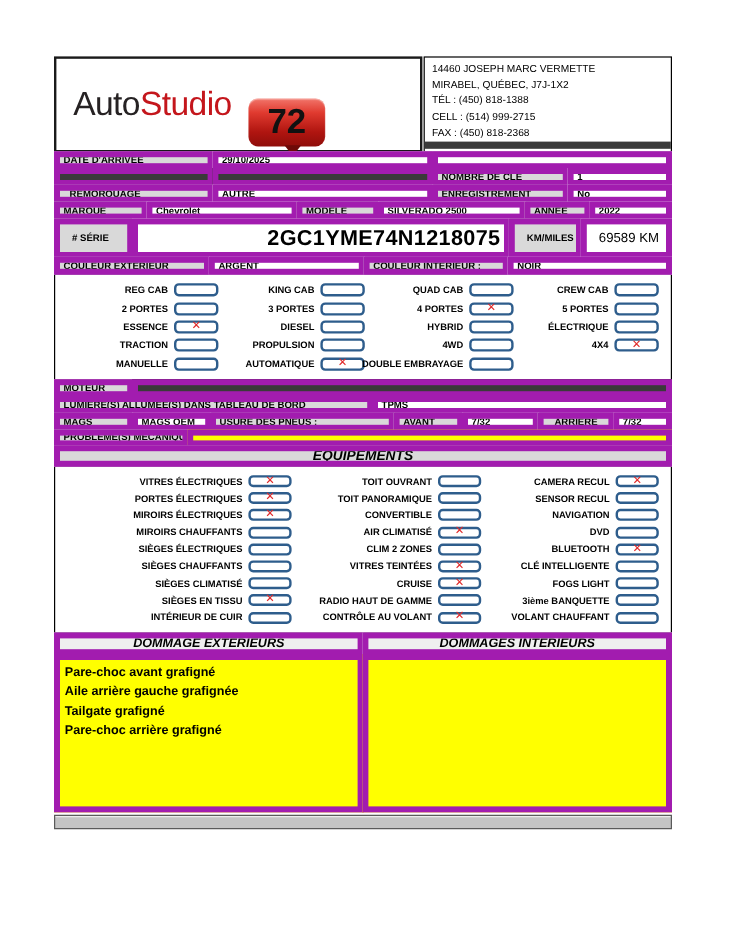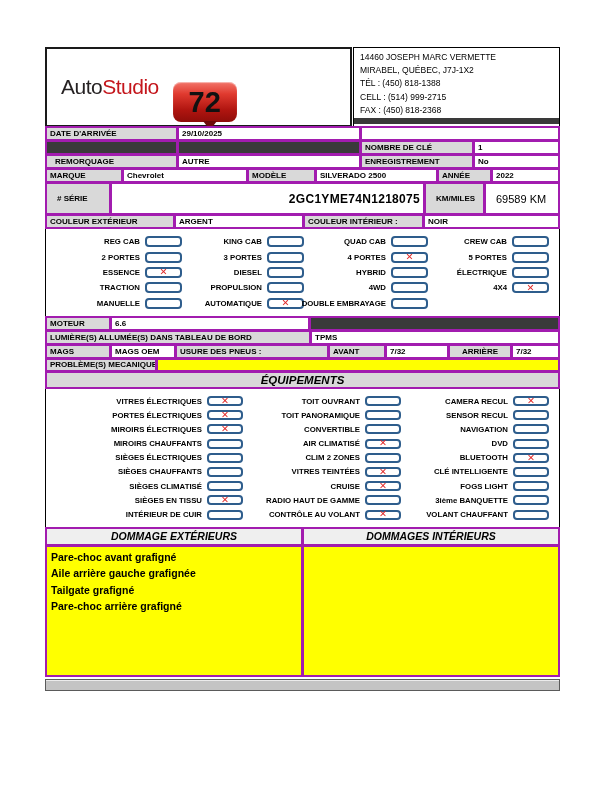--- a/index.html
+++ b/index.html
@@ -4,45 +4,45 @@
 <style>
   html,body{margin:0;padding:0;}
   .page{width:612px;height:792px;background:#ffffff;position:relative;overflow:hidden;
         font-family:"Liberation Sans",sans-serif;color:#000;}
   .form{position:absolute;left:45px;top:47px;width:515px;}
 
   
   .header{display:flex;height:80px;}
   .logo-box{box-sizing:border-box;flex:none;width:307px;border:2px solid #1a1a1a;background:#fff;
             display:flex;align-items:center;padding-left:14px;gap:14px;}
-  .logo-text{font-size:21px;letter-spacing:-0.5px;white-space:nowrap;}
+  .logo-text{font-size:28px;letter-spacing:-0.5px;white-space:nowrap;}
   .logo-auto{color:#262223;}
   .logo-studio{color:#c4161c;}
   .badge{position:relative;width:64px;height:40px;border-radius:8px;
          background:linear-gradient(180deg,#f2756a 0%,#e03a2f 30%,#b01510 70%,#8f0d0a 100%);
          display:flex;align-items:center;justify-content:center;box-shadow:inset 0 1px 1px rgba(255,255,255,.5);margin-top:30px;}
   .badge-num{color:#111;font-size:29px;font-weight:bold;line-height:1;}
   .badge-tail{position:absolute;bottom:-8px;left:30px;width:0;height:0;
               border-left:7px solid transparent;border-right:7px solid transparent;border-top:9px solid #6e0a08;}
   .address-box{box-sizing:border-box;flex:1;margin-left:1px;border:1px solid #000;background:#fff;
                padding:3px 6px 0 6px;display:flex;flex-direction:column;justify-content:flex-start;}
   .addr-line{font-size:8.5px;line-height:13.2px;white-space:nowrap;}
   .addr-dark{height:6px;background:#3a3a3a;margin:1px -6px 0 -6px;}
 
   
   .frow{display:flex;margin-top:-1px;position:relative;}
-  .c{box-sizing:border-box;border:2px solid #a21caf;margin-left:-1px;height:15px;padding:1px 3px;
+  .c{box-sizing:border-box;border:5px solid #a21caf;margin-left:-1px;height:15px;padding:1px 3px;
      font-size:8px;font-weight:bold;display:flex;align-items:center;overflow:hidden;
      white-space:nowrap;background:#fff;}
   .frow .c:first-child{margin-left:0;}
   .gray{background:#d9d9d9;}
   .dark{background:#3a3a3a;}
   .yellowc{background:#ffff00;}
   .h16{height:33px;padding-left:10px;}
-  .serial{justify-content:flex-end;font-size:12px;letter-spacing:.3px;}
+  .serial{justify-content:flex-end;font-size:18px;letter-spacing:.3px;}
   .kmval{font-size:11px;font-weight:normal;}
   .flex1{flex:1;}
 
   
   .sectionbox{box-sizing:border-box;border:1px solid #000;margin-top:-1px;display:flex;
               padding:5px 10px 5px 4px;background:#fff;}
   .opt-col{display:flex;flex-direction:column;}
   .cfg-item{display:flex;align-items:center;justify-content:flex-end;gap:5px;height:15.4px;overflow:visible;}
   .eq-item{display:flex;align-items:center;justify-content:flex-end;gap:5px;height:14.2px;overflow:visible;}
   .opt-label{font-size:7.8px;font-weight:bold;white-space:nowrap;}
@@ -221,21 +221,20 @@
             <span class="opt-label">4X4</span>
             <span class="cb">
               <span class="xmark">✕</span>
             </span>
           </div>
         </div>
       </div>
 
     <div class="frow">
       <div class="c gray" style="width:66px">MOTEUR</div>
-      <div class="c" style="width:200px">6.6</div>
       <div class="c dark flex1"></div>
     </div>
 
     <div class="frow">
       <div class="c gray" style="width:266px">LUMIÈRE(S) ALLUMÉE(S) DANS TABLEAU DE BORD</div>
       <div class="c flex1">TPMS</div>
     </div>
 
     <div class="frow">
       <div class="c gray" style="width:66px">MAGS</div>

